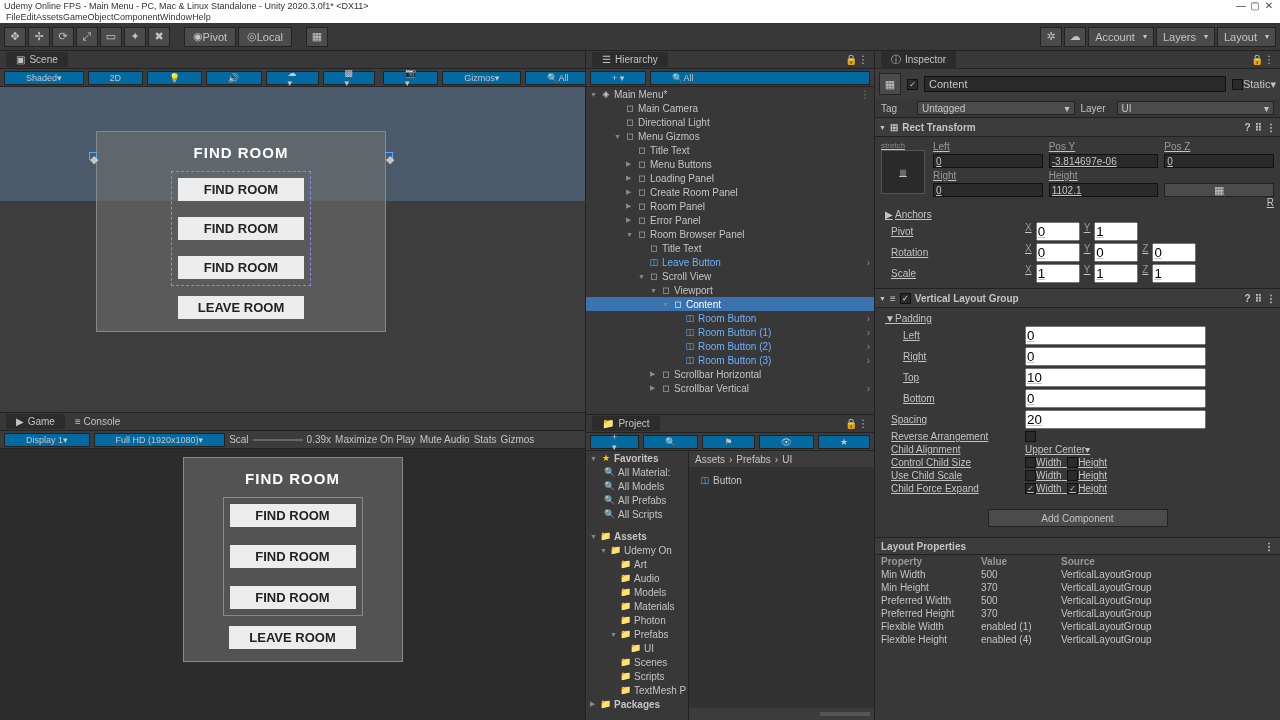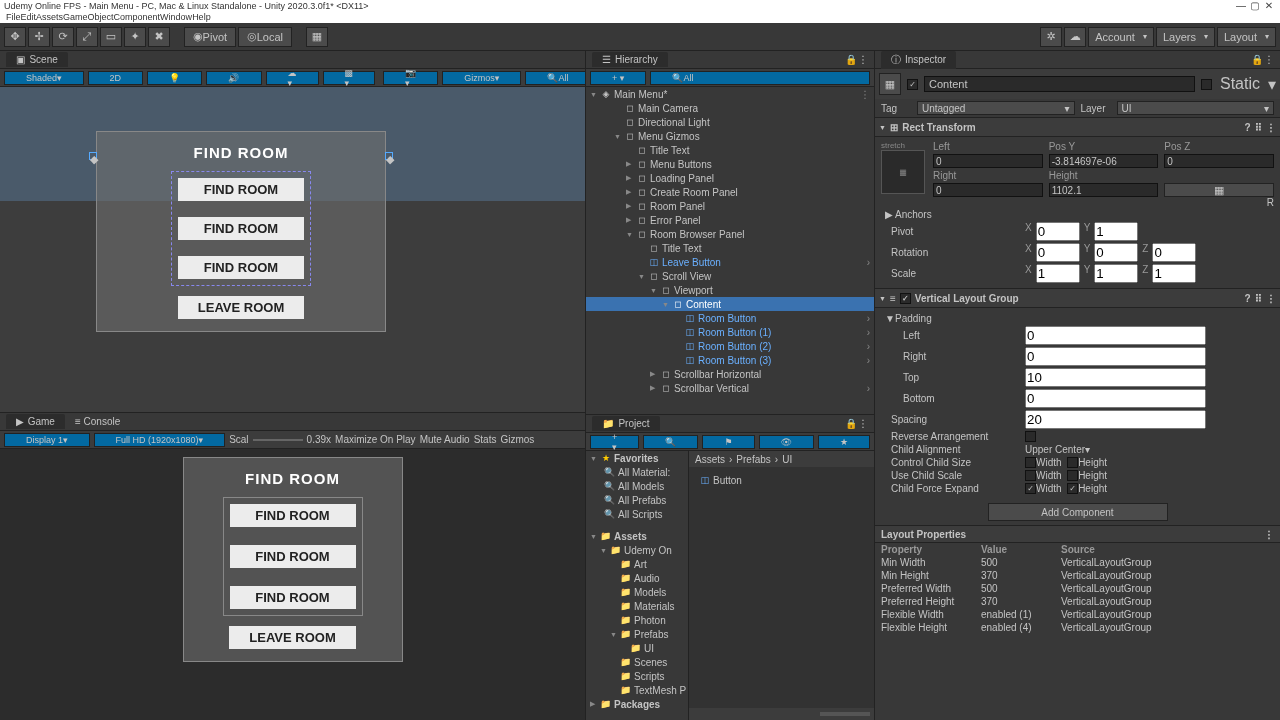--- a/index.html
+++ b/index.html
@@ -40,39 +40,39 @@
 .h-row .more { margin-left: auto; margin-right: 4px; color: #888; font-size: 10px; }
 .project-area { height: 306px; border-top: 1px solid #222; display: flex; flex-direction: column; }
 .project-body { flex: 1; display: flex; }
 .project-tree { width: 103px; background: #383838; overflow: auto; border-right: 1px solid #222; }
 .project-content { flex: 1; background: #323232; display: flex; flex-direction: column; }
 .breadcrumb { height: 16px; background: #3c3c3c; display: flex; align-items: center; padding: 0 6px; font-size: 10px; gap: 4px; }
 .inspector { flex: 1; background: #383838; overflow: auto; }
 .insp-head { display: flex; align-items: center; padding: 4px; gap: 6px; background: #3c3c3c; }
 .insp-head .cube { width: 22px; height: 22px; background: #4b4b4b; border: 1px solid #222; display: flex; align-items: center; justify-content: center; }
 .insp-head input[type=text] { flex: 1; background: #2a2a2a; border: 1px solid #111; color: #c4c4c4; height: 16px; padding: 0 4px; font-size: 11px; }
-.insp-head .static { display: flex; align-items: center; gap: 8px; font-size: 16px; text-align: center; }
+.insp-head .static { display: flex; align-items: center; gap: 0; font-size: 11px; text-align: center; }
 .insp-row { display: flex; align-items: center; padding: 2px 6px; gap: 6px; font-size: 10px; }
 .insp-row label { min-width: 30px; }
 .insp-row .dd { flex: 1; background: #4b4b4b; border: 1px solid #222; height: 14px; padding: 0 4px; display: flex; align-items: center; justify-content: space-between; }
 .comp-header { background: #3c3c3c; height: 20px; display: flex; align-items: center; padding: 0 4px; gap: 4px; border-top: 1px solid #222; border-bottom: 1px solid #222; font-size: 10px; font-weight: 600; }
 .comp-header .arrow { font-size: 7px; }
 .comp-header .spacer { flex: 1; }
-.comp-body { padding: 4px 6px; }
+.comp-body { padding: 4px 6px; text-decoration: underline; }
 .rect-trans { display: flex; gap: 8px; }
 .anchor-widget { width: 44px; height: 44px; border: 1px solid #555; background: #2a2a2a; display: flex; flex-direction: column; align-items: center; justify-content: center; font-size: 8px; color: #888; }
 .rt-grid { flex: 1; display: grid; grid-template-columns: 1fr 1fr 1fr; gap: 2px 6px; font-size: 10px; }
 .rt-grid .lbl { color: #999; }
 .rt-grid input { width: 100%; background: #2a2a2a; border: 1px solid #111; color: #c4c4c4; height: 14px; padding: 0 2px; font-size: 10px; }
 .prop-row { display: flex; align-items: center; padding: 1px 4px; font-size: 10px; }
 .prop-row .plabel { width: 140px; color: #c4c4c4; padding-left: 6px; }
 .prop-row .xyz { display: flex; gap: 4px; flex: 1; }
 .prop-row .xyz span { color: #999; }
 .prop-row .xyz input { width: 44px; }
-.add-comp { background: #4b4b4b; border: 1px solid #222; width: 180px; height: 18px; margin: 4px auto; display: flex; align-items: center; justify-content: center; font-size: 10px; }
+.add-comp { background: #4b4b4b; border: 1px solid #222; width: 180px; height: 18px; margin: 10px auto; display: flex; align-items: center; justify-content: center; font-size: 10px; }
 .layout-props { background: #383838; }
 .lp-header { background: #3c3c3c; height: 18px; display: flex; align-items: center; padding: 0 6px; font-size: 10px; font-weight: 600; border-top: 1px solid #222; border-bottom: 1px solid #222; }
 .lp-row { display: flex; padding: 1px 6px; font-size: 10px; }
 .lp-row .c1 { width: 100px; } .lp-row .c2 { width: 80px; } .lp-row .c3 { flex: 1; }
 .lp-row.hdr { color: #999; font-weight: 600; }
 .cb { width: 11px; height: 11px; border: 1px solid #111; background: #2a2a2a; display: inline-flex; align-items: center; justify-content: center; font-size: 8px; }
 .cb.on::before { content: "✓"; color: #c4c4c4; }
 .tiny { font-size: 8px; color: #888; }
 </style>
 </head>

